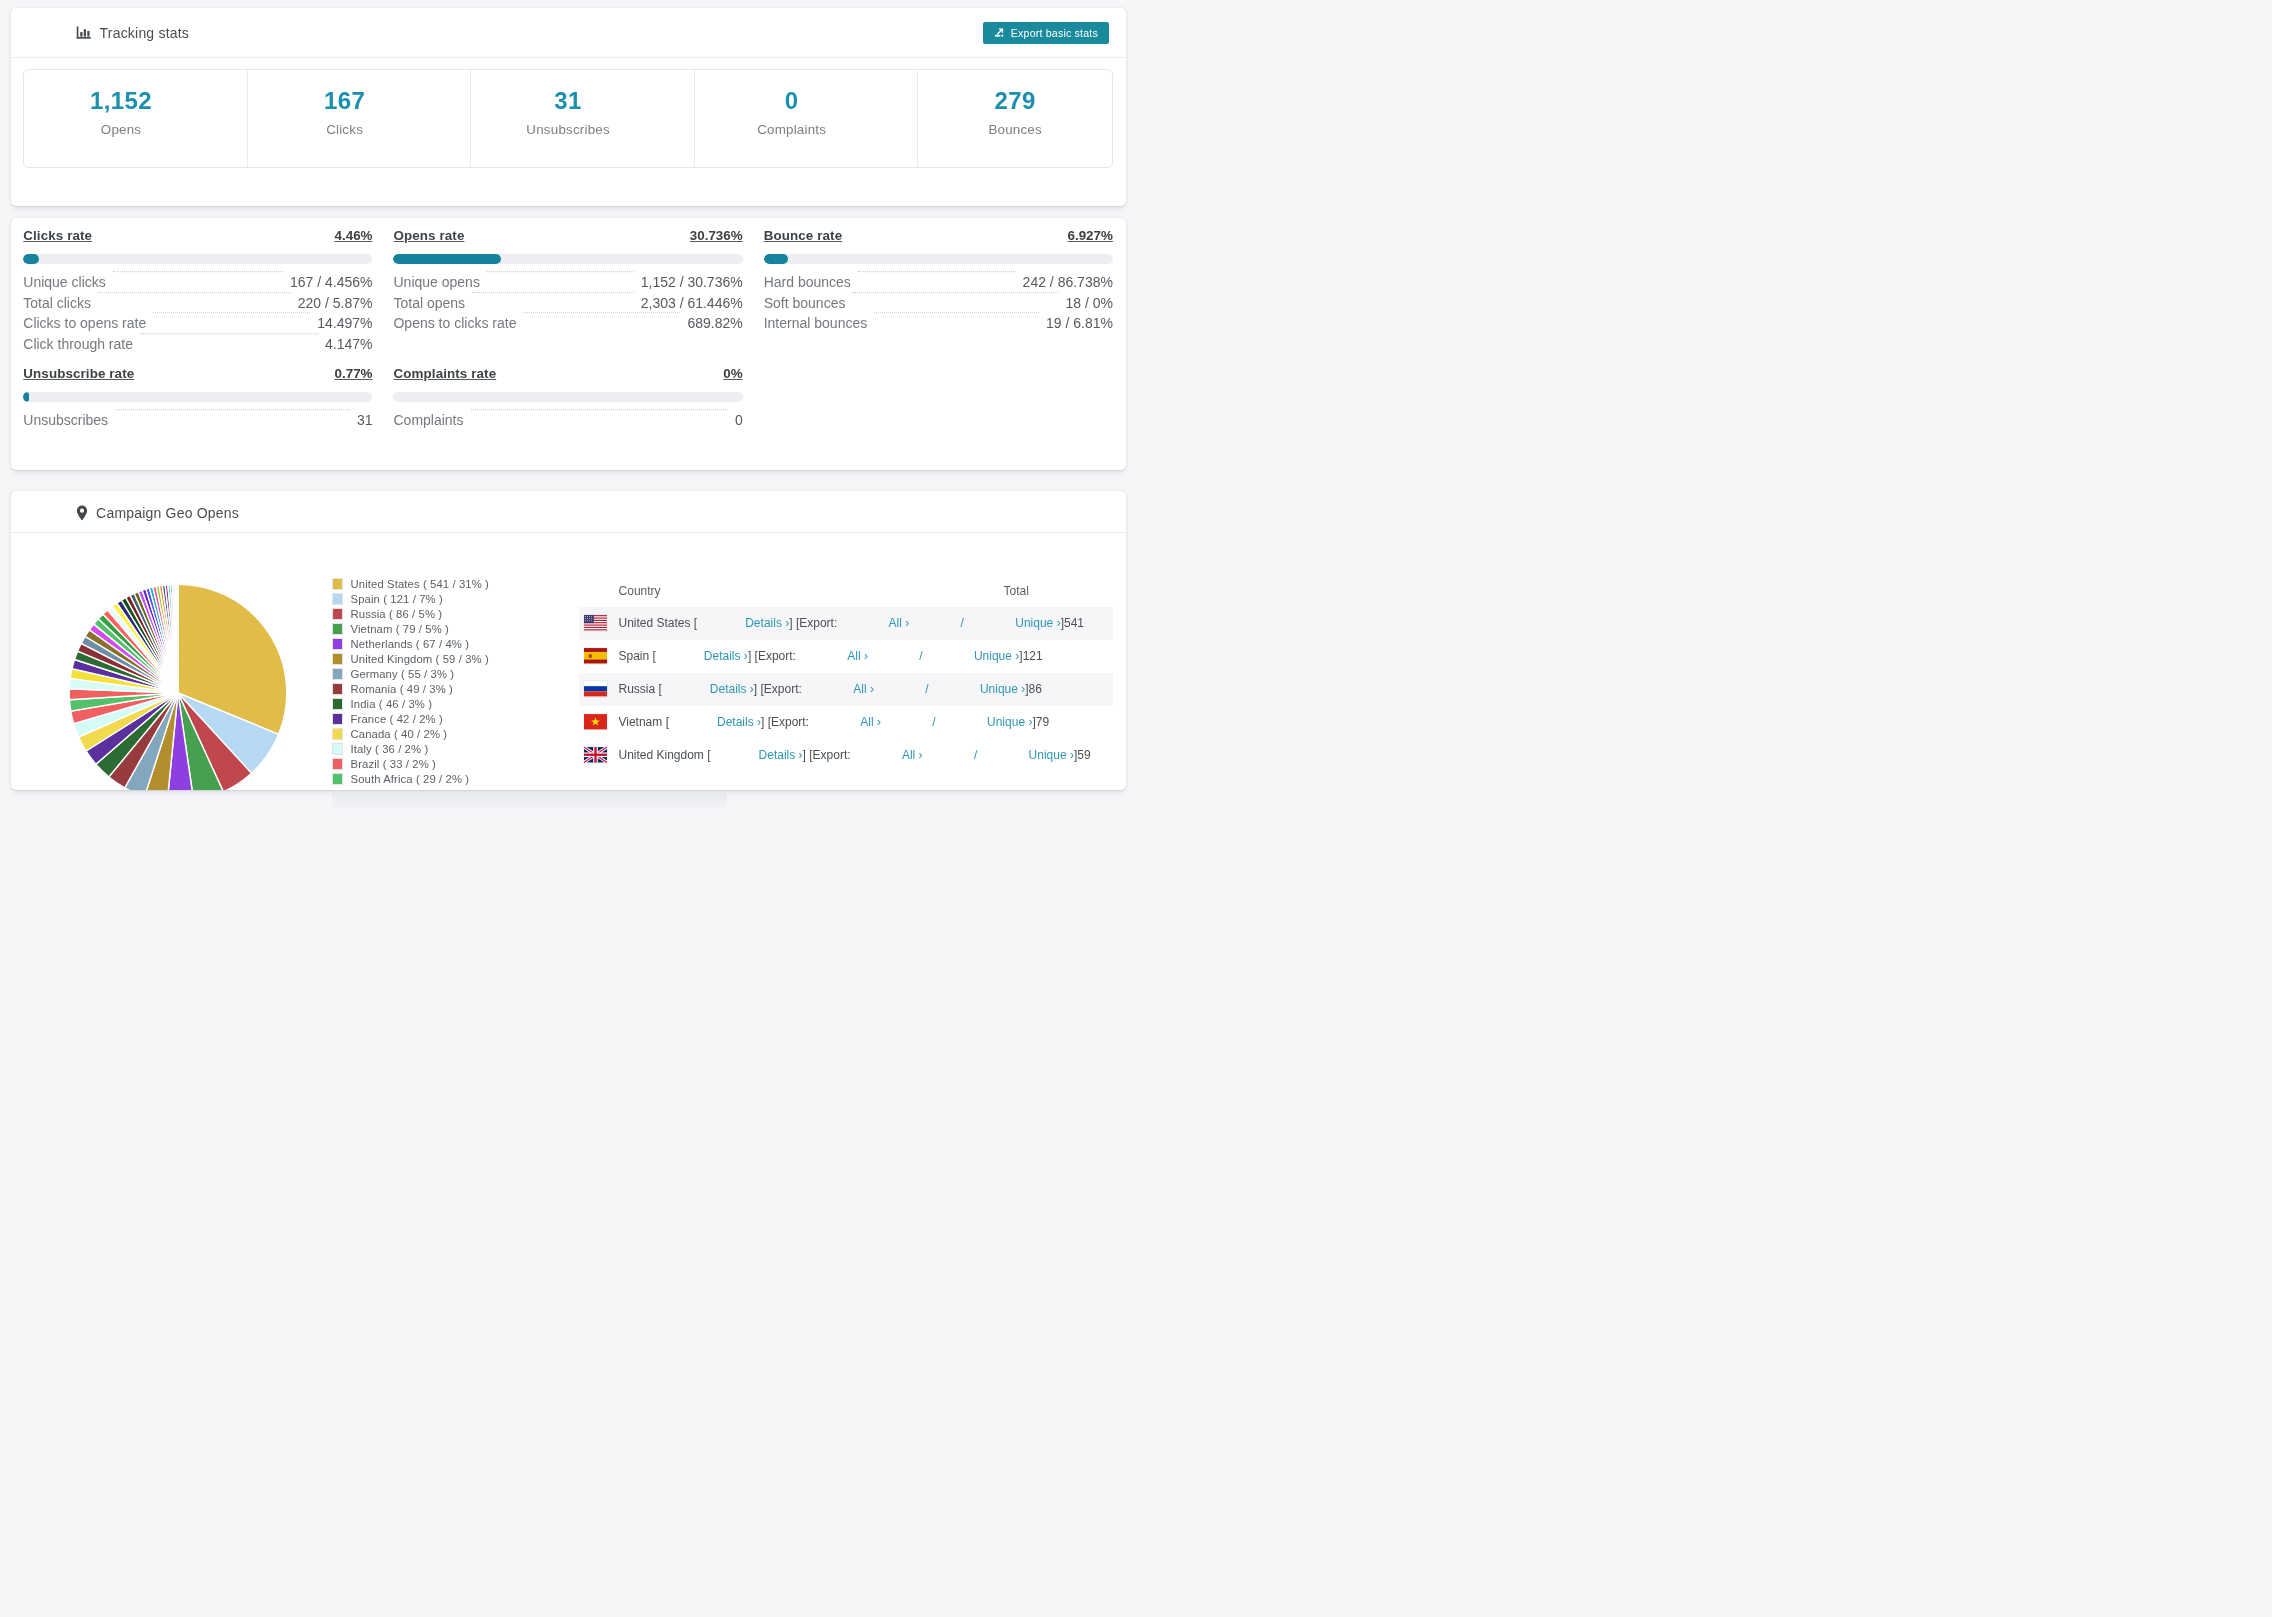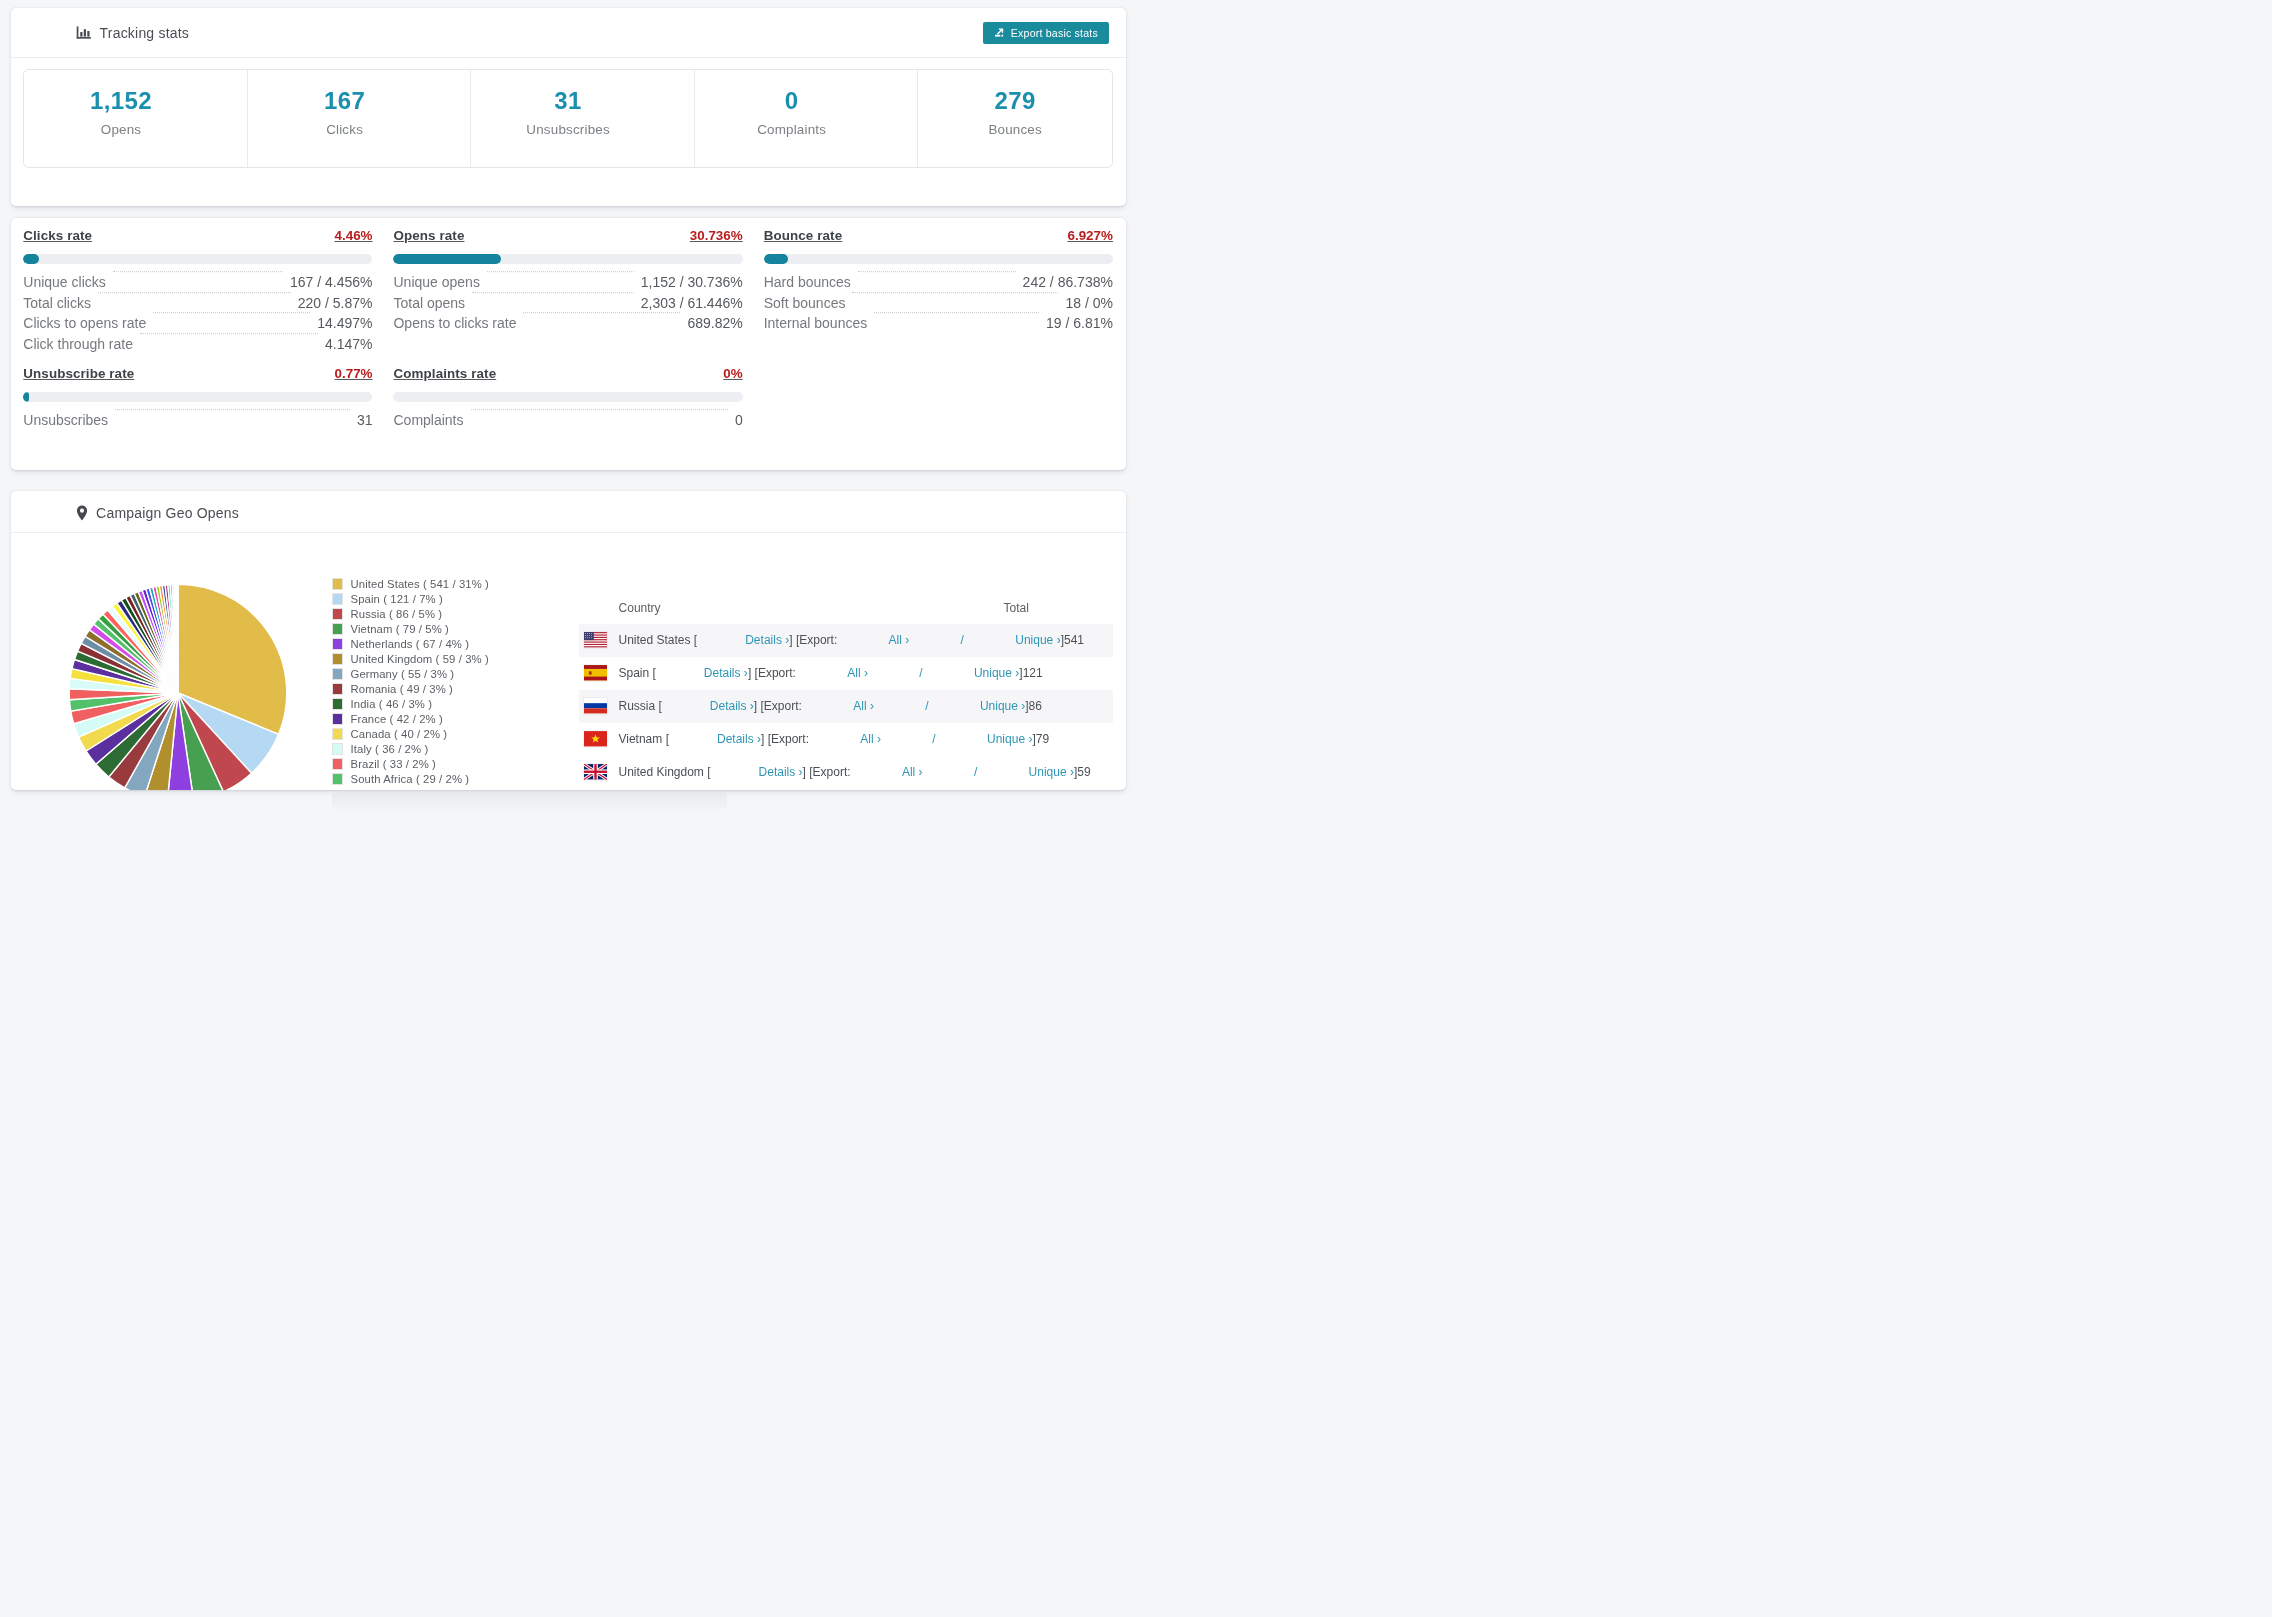--- a/index.html
+++ b/index.html
@@ -44,37 +44,37 @@
   .stat-value{margin-top:17px;font-size:24px;font-weight:bold;color:#1b90ae;letter-spacing:0.4px;}
   .stat-label{margin-top:6.4px;font-size:13.4px;color:#7c8084;letter-spacing:0.2px;}
 
   
   .rates-grid{
     display:grid;grid-template-columns:repeat(3,1fr);
     column-gap:21px;row-gap:10px;padding:10px 12.7px;
   }
   .rate-head{display:flex;justify-content:space-between;align-items:baseline;height:17px;text-decoration:underline;}
   .rate-title{font-size:13.4px;font-weight:bold;color:#3e4347;letter-spacing:0.1px;}
-  .rate-pct{font-size:13.4px;font-weight:bold;color:#b91c1c;}
+  .rate-pct{font-size:13.4px;font-weight:bold;color:#404040;}
   .bar-track{margin-top:8.5px;height:10.6px;background:#eceef1;border-radius:5.6px;overflow:hidden;}
   .bar-fill{height:100%;background:#15839c;border-radius:5.6px;}
   .rate-rows{margin-top:10px;}
   .rate-row{display:flex;align-items:flex-start;height:20.5px;font-size:14px;}
   .rate-row .lbl{color:#75797e;white-space:nowrap;}
   .rate-row .leader{flex:1;border-bottom:0.7px dotted #c5c9cd;margin:0 7px;transform:translateY(-2.8px);}
   .rate-row .val{color:#565a5f;white-space:nowrap;}
 
   
   .geo-body{position:relative;height:100%;}
   #geo-pie{position:absolute;left:54px;top:47px;}
   #geo-legend{position:absolute;left:321px;top:44px;}
   .legend-item{display:flex;align-items:center;height:15px;font-size:11.3px;color:#5b6065;letter-spacing:0.1px;}
   .legend-swatch{width:9.2px;height:9.2px;border:1.4px solid #e3e3e3;margin-right:7.8px;flex:0 0 auto;}
 
-  .geo-table{position:absolute;left:568px;top:59px;width:534px;}
+  .geo-table{position:absolute;left:568px;top:42px;width:534px;}
   .geo-thead{display:flex;align-items:center;height:32px;font-size:12px;color:#5a5f64;}
   .geo-th-country{margin-left:40px;flex:1;}
   .geo-th-total{width:109px;}
   .geo-row{display:flex;align-items:center;height:33px;font-size:12px;color:#4b5055;}
   .geo-row.striped{background:#f6f6f8;}
   .geo-flag{width:23px;height:15.5px;margin-left:5.6px;flex:0 0 auto;box-shadow:0 0 0 0.7px rgba(0,0,0,.06);}
   .geo-flag svg{display:block;}
   .geo-country{margin-left:11.3px;flex:1;white-space:nowrap;}
   .geo-total{width:109px;}
   .geo-link{color:#2e96b4;text-decoration:none;cursor:pointer;margin-left:48px;}

